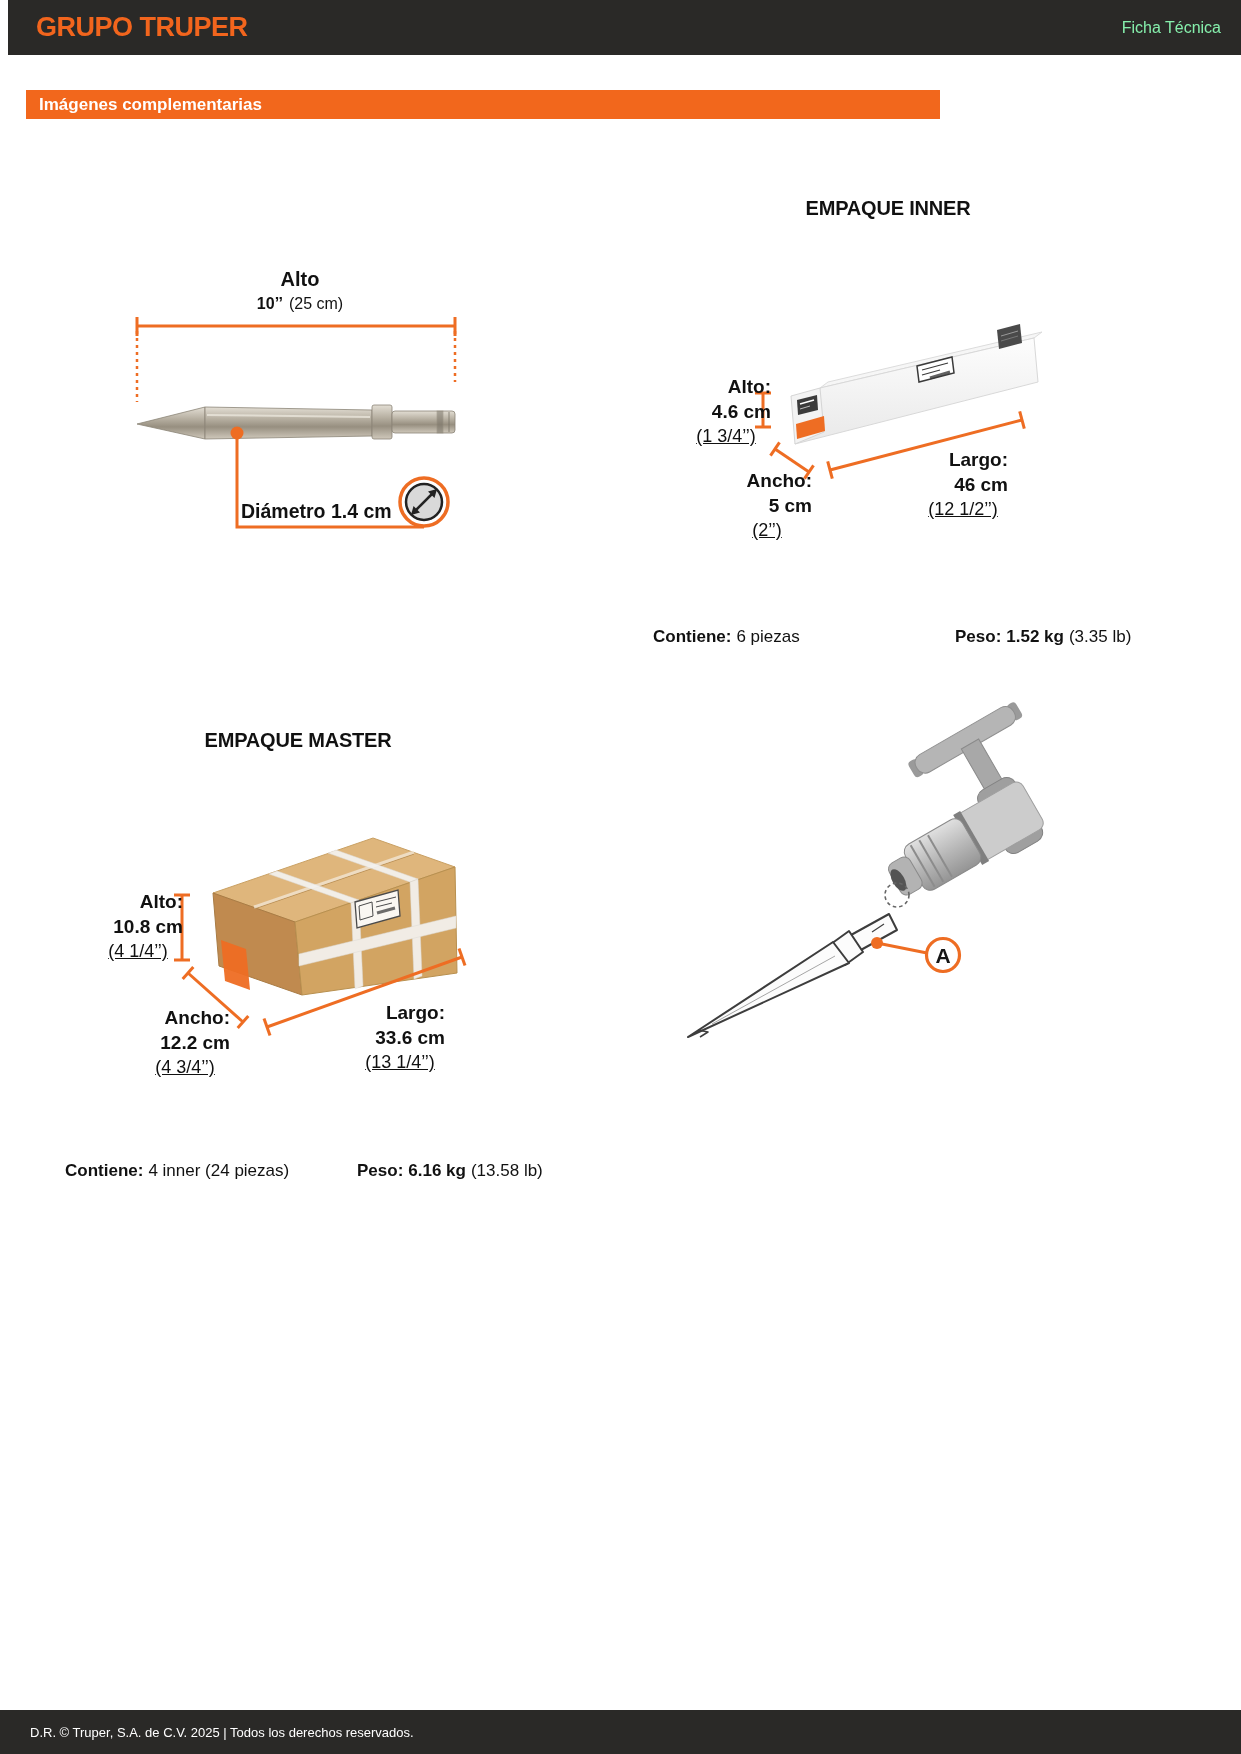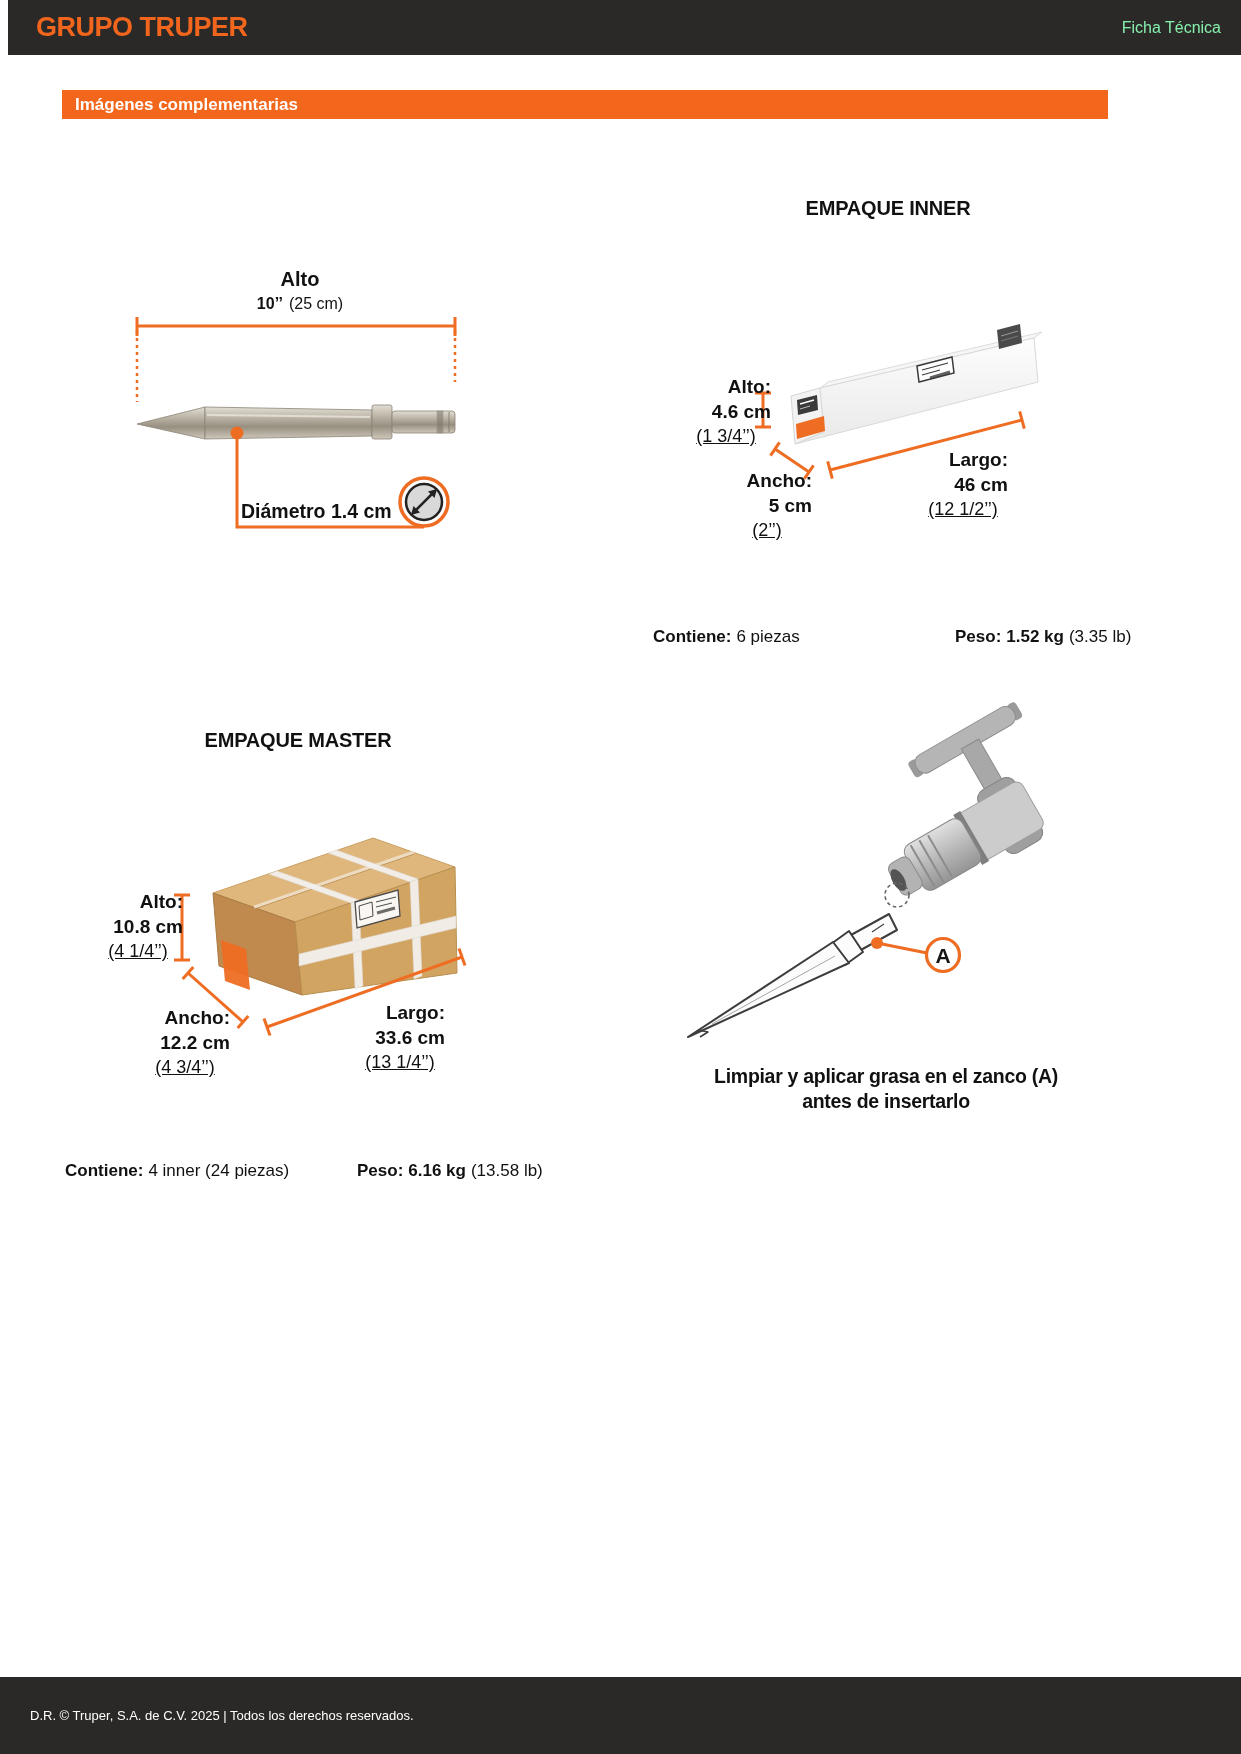--- a/index.html
+++ b/index.html
@@ -5,22 +5,22 @@
   html,body{margin:0;padding:0;background:#e8e8e8;}
   .page{position:relative;width:1241px;height:1754px;margin:0 auto;background:#ffffff;
         font-family:"Liberation Sans",sans-serif;color:#111;overflow:hidden;}
   
   .topbar{position:absolute;left:8px;top:0;width:100%;height:55px;background:#2a2927;
           display:flex;align-items:center;justify-content:space-between;
           padding:0 28px;box-sizing:border-box;}
   .brand{color:#f2651d;font-size:27px;font-weight:bold;letter-spacing:-0.5px;}
   .doc-label{color:#86efac;font-size:16px;}
   
-  .banner{position:absolute;left:26px;top:90px;width:1046px;height:29px;background:#f2671c;
-          display:flex;align-items:center;padding-left:13px;box-sizing:border-box;margin-left:36px;}
+  .banner{position:absolute;left:26px;top:90px;width:914px;height:29px;background:#f2671c;
+          display:flex;align-items:center;padding-left:13px;box-sizing:border-box;}
   .banner-title{color:#ffffff;font-size:17px;font-weight:bold;}
   
   .sec-title{position:absolute;width:300px;text-align:center;font-size:20px;font-weight:bold;
              letter-spacing:-0.2px;white-space:nowrap;}
   .dim-label{position:absolute;text-align:center;font-size:19px;font-weight:bold;
              line-height:25px;white-space:nowrap;}
   .dim-label .imp{display:block;font-weight:normal;font-size:18px;text-decoration:underline;}
   .dim-label div{white-space:nowrap;text-align:right;}
   .info-line{position:absolute;font-size:17px;white-space:nowrap;}
   .info-line .b{font-weight:bold;margin-right:5px;}
@@ -28,21 +28,21 @@
   .len-label{position:absolute;left:245px;top:268px;width:110px;text-align:center;
              font-size:20px;font-weight:bold;}
   .len-value{position:absolute;left:218px;top:295px;width:164px;text-align:center;
              font-size:16px;white-space:nowrap;}
   .len-value .b{font-weight:bold;margin-right:6px;}
   .dia-label{position:absolute;left:241px;top:500px;font-size:19.5px;font-weight:bold;
              white-space:nowrap;}
   .usage-caption{position:absolute;left:616px;top:1064px;width:540px;text-align:center;
                  font-size:19.5px;font-weight:bold;line-height:25px;letter-spacing:-0.3px;}
   
-  .footer{position:absolute;left:0;bottom:0;width:100%;height:77px;background:#2a2927;
+  .footer{position:absolute;left:0;bottom:0;width:100%;height:44px;background:#2a2927;
           color:#ffffff;display:flex;align-items:center;justify-content:space-between;
           padding:0 30px;box-sizing:border-box;font-size:13px;}
   .footer .legal{text-align:right;line-height:17px;max-width:640px;}
   svg{position:absolute;overflow:visible;}
 </style>
 </head>
 <body>
 
 <div class="page">
 
@@ -265,22 +265,18 @@
     </g>
 
     <g>
       <line x1="277" y1="263" x2="327" y2="273" stroke="#ee6d23" stroke-width="3"></line>
       <circle cx="277" cy="263" r="6" fill="#ee6d23"></circle>
       <circle cx="343" cy="275" r="16.5" fill="#ffffff" stroke="#ee6d23" stroke-width="3.2"></circle>
       <text x="343" y="283" text-anchor="middle" font-size="21" font-weight="bold" fill="#151515">A</text>
     </g>
   </svg>
 
-  <div class="usage-caption">
-    <div>Limpiar y aplicar grasa en el zanco (A)</div>
-    <div>antes de insertarlo</div>
-  </div>
 
   <div class="footer">
     <div class="copy">D.R. © Truper, S.A. de C.V. 2025 | Todos los derechos reservados.</div>
   </div>
 
 </div>
 
 </body></html>

